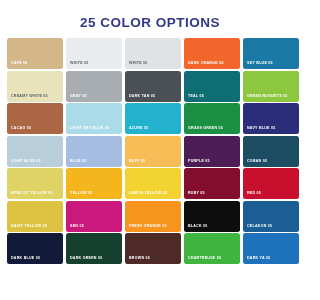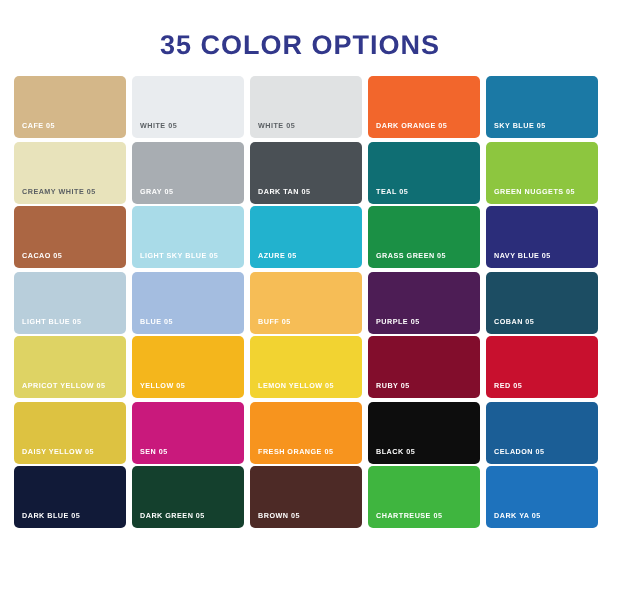--- a/index.html
+++ b/index.html
@@ -62,21 +62,21 @@
   }
   .swatch.dark-text .swatch-label {
     color: #5a5f63;
   }
 </style>
 </head>
 <body>
 
 <div class="page">
 
-  <h1 class="title">35 COLOR OPTIONS</h1>
+  <h1 class="title">25 COLOR OPTIONS</h1>
 
   <div class="grid">
       <div class="swatch" style="background: rgb(212, 183, 137);">
         <span class="swatch-label">CAFE 05</span>
       </div>
       <div class="swatch dark-text" style="background: rgb(233, 236, 239);">
         <span class="swatch-label">WHITE 05</span>
       </div>
       <div class="swatch dark-text" style="background: rgb(224, 226, 227);">
         <span class="swatch-label">WHITE 05</span>

